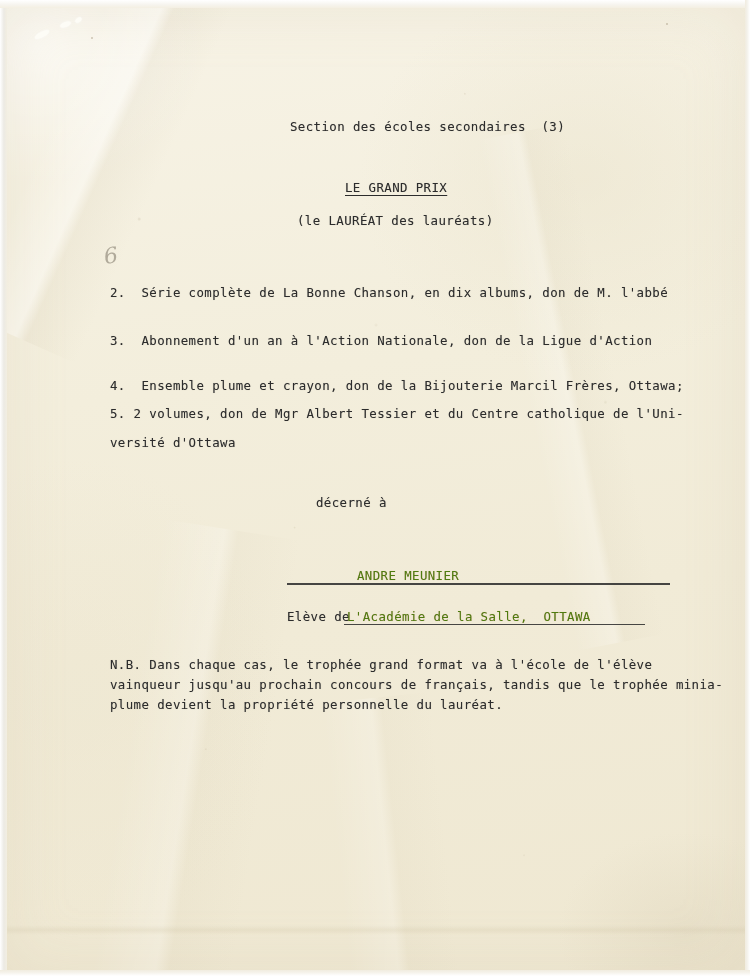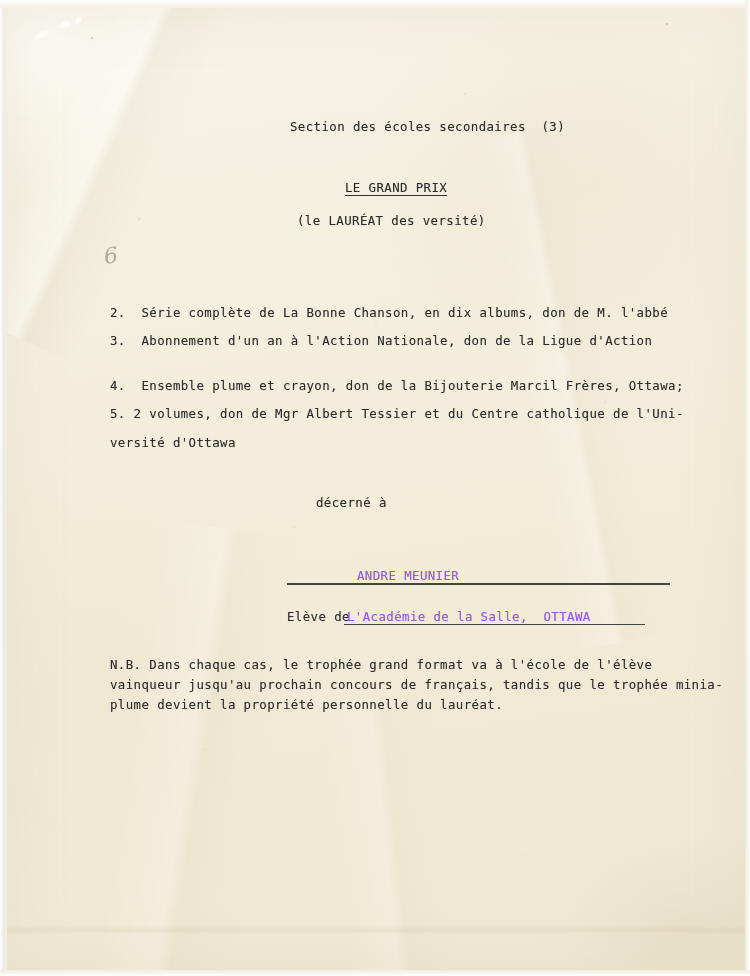--- a/index.html
+++ b/index.html
@@ -82,21 +82,21 @@
   .t {
     position: absolute;
     white-space: pre;
     color: #2c2c2c;
     font-size: 12.4px;
     letter-spacing: 0.4px;
     line-height: 20px;
     text-shadow: 0 0 0.7px rgba(60,60,60,0.35);
   }
   .t.red {
-    color: #8b5cf6;
+    color: #4d7c0f;
     text-shadow: 0 0 0.7px rgba(180,60,45,0.40);
     text-align: right;
   }
   .t.u { text-decoration: underline; text-underline-offset: 3px; }
 
   
   .rule {
     position: absolute;
     height: 1.5px;
     background: #2e2e2e;
@@ -136,26 +136,26 @@
     <div class="nick n2"></div>
     <div class="nick n3"></div>
     <div class="speck s1"></div>
     <div class="speck s2"></div>
   </div>
 
   <div class="t" style="left:290px; top:117px;">Section des écoles secondaires  (3)</div>
 
   <div class="t u" style="left:345px; top:178px;">LE GRAND PRIX</div>
 
-  <div class="t" style="left:297px; top:211px;">(le LAURÉAT des versité)</div>
+  <div class="t" style="left:297px; top:211px;">(le LAURÉAT des lauréats)</div>
 
   <div class="pencil" style="left:104px; top:243px;">6</div>
 
 
-  <div class="t" style="left:110px; top:283px;margin-top:20px;">2.  Série complète de La Bonne Chanson, en dix albums, don de M. l'abbé</div>
+  <div class="t" style="left:110px; top:283px;">2.  Série complète de La Bonne Chanson, en dix albums, don de M. l'abbé</div>
 
   <div class="t" style="left:110px; top:331px;">3.  Abonnement d'un an à l'Action Nationale, don de la Ligue d'Action</div>
 
   <div class="t" style="left:110px; top:376px;">4.  Ensemble plume et crayon, don de la Bijouterie Marcil Frères, Ottawa;</div>
 
   <div class="t" style="left:110px; top:404px;">5. 2 volumes, don de Mgr Albert Tessier et du Centre catholique de l'Uni-</div>
   <div class="t" style="left:110px; top:433px;">versité d'Ottawa</div>
 
   <div class="t" style="left:316px; top:493px;">décerné à</div>
 

